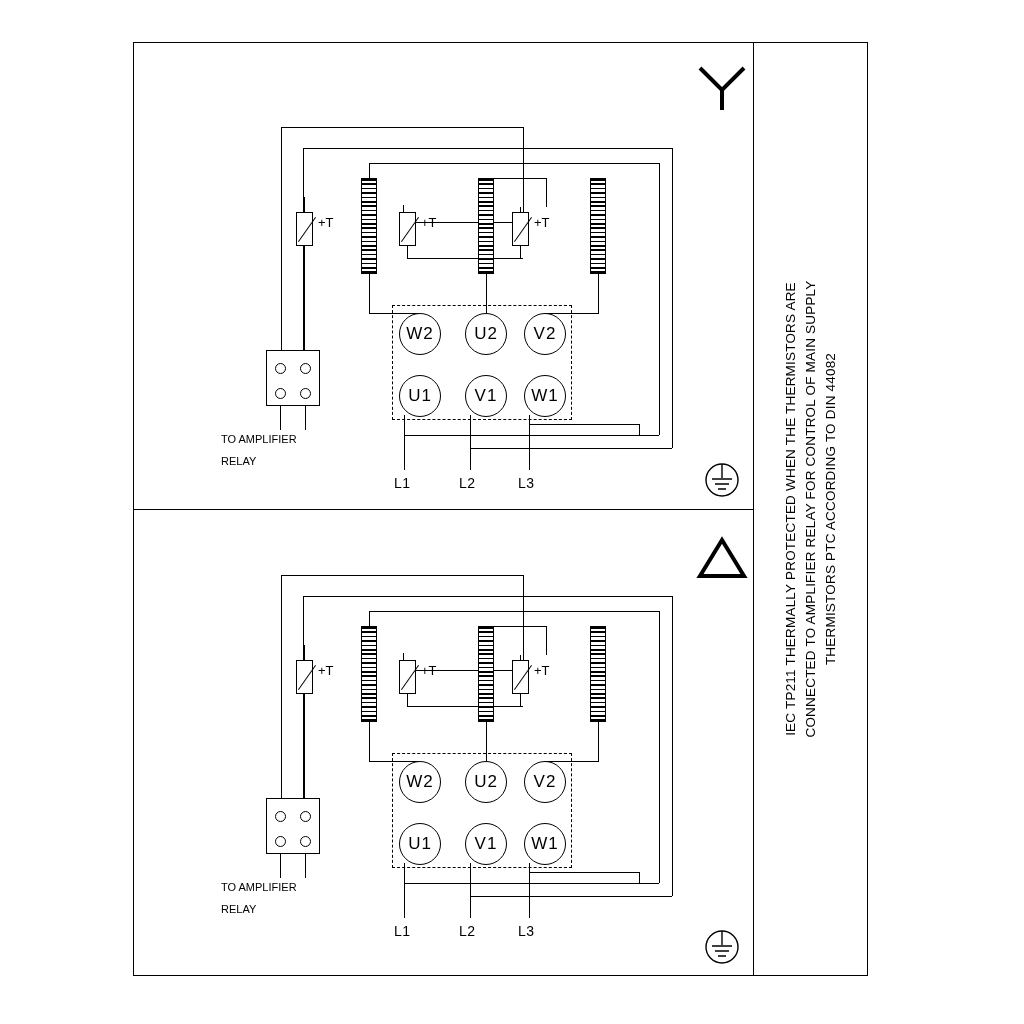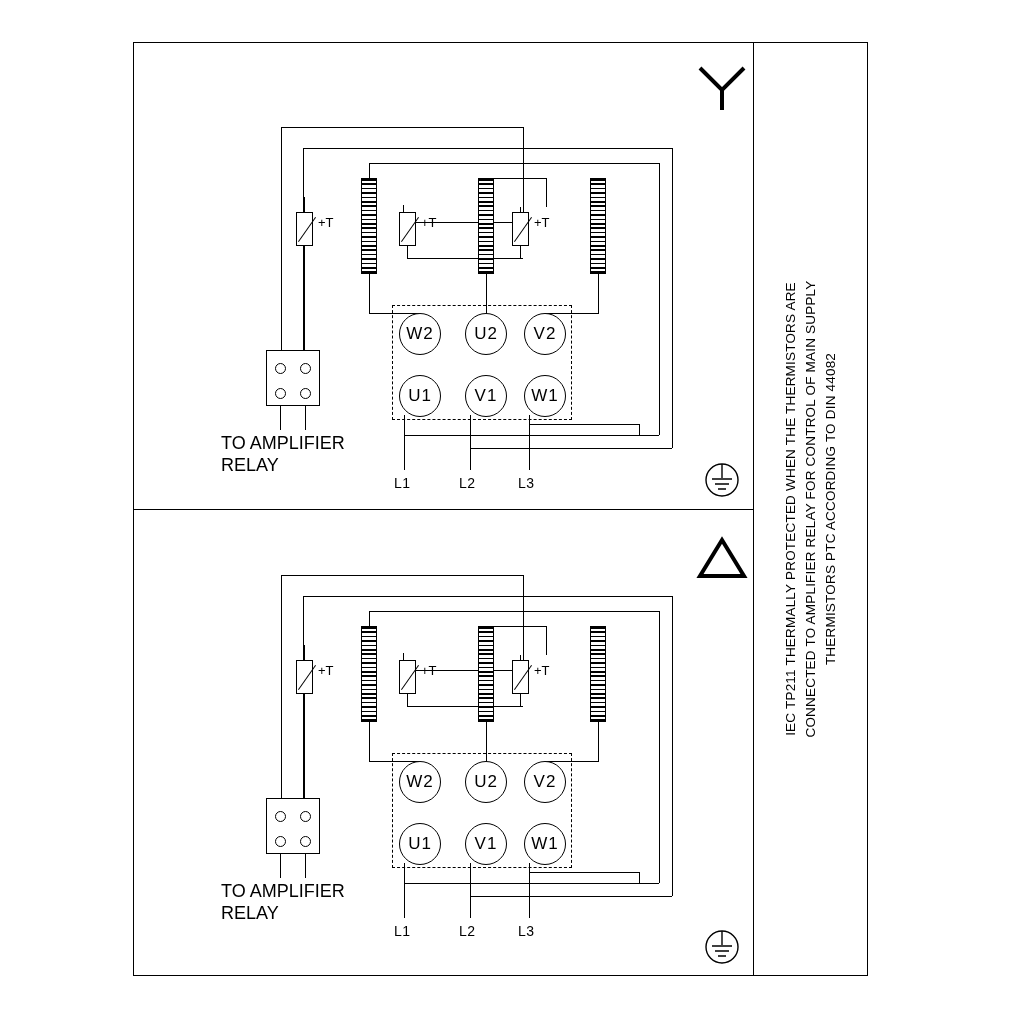--- a/index.html
+++ b/index.html
@@ -103,21 +103,21 @@
     letter-spacing: 1px;
   }
   .dashbox {
     position: absolute;
     border: 1.3px dashed #000;
     box-sizing: border-box;
     background: transparent;
   }
   .label {
     position: absolute;
-    font-size: 18px;
+    font-size: 11px;
     white-space: nowrap;
   }
   .phase-label {
     position: absolute;
     font-size: 14px;
     letter-spacing: 0.5px;
   }
   
   .amp-block {
     position: absolute;

